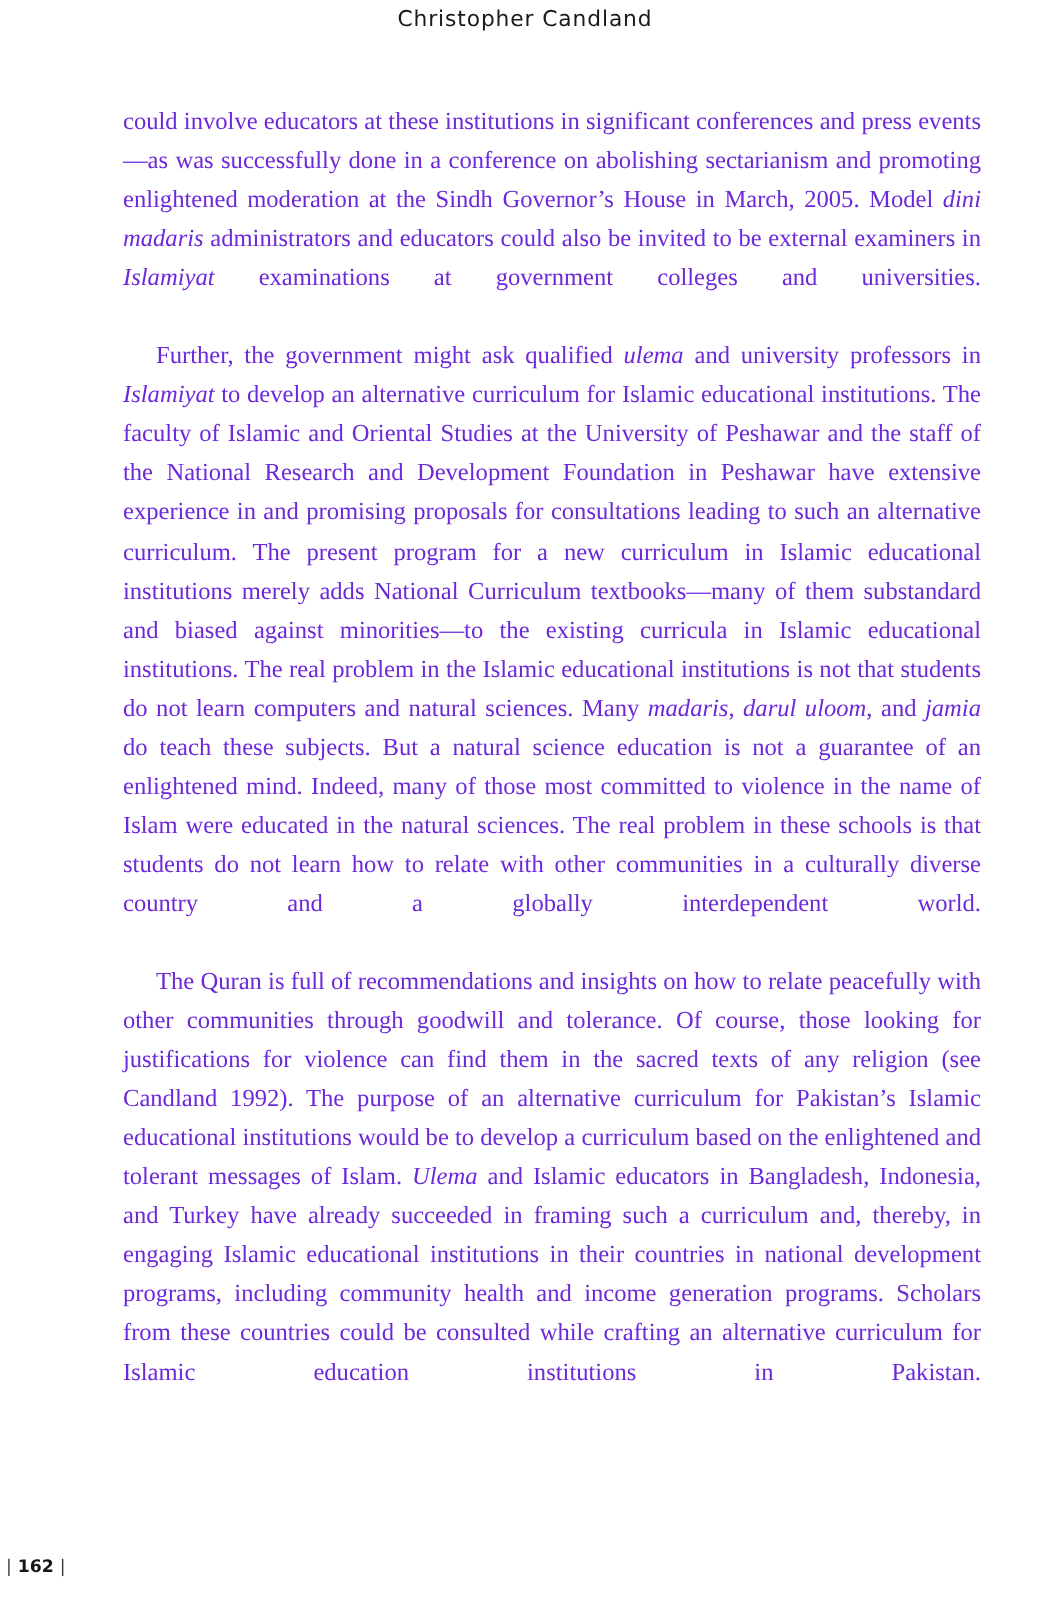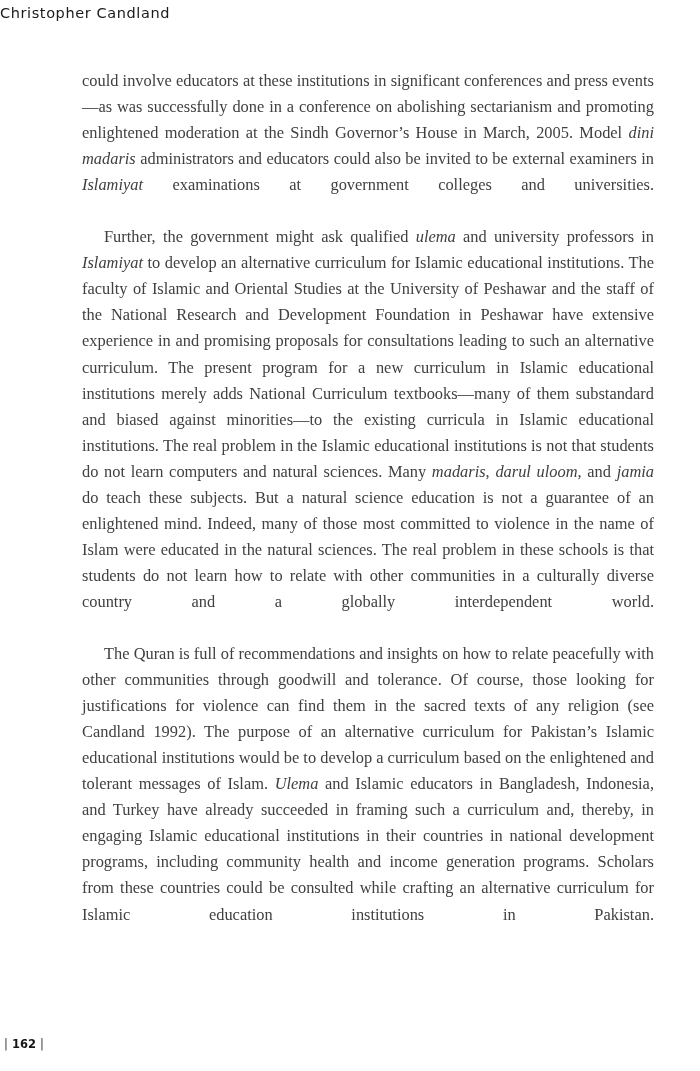--- a/index.html
+++ b/index.html
@@ -17,37 +17,38 @@
     overflow: hidden;
     box-sizing: border-box;
   }
 
   
   .running-header {
     position: absolute;
     top: 5px;
     left: 0;
     width: 700px;
+    text-align: center;
     font-family: "DejaVu Sans", sans-serif;
     font-size: 14.5px;
     letter-spacing: 0.6px;
     color: #1a1a1a;
     white-space: nowrap;
   }
 
   
   .text-column {
     position: absolute;
     top: 68px;
     left: 82px;
     width: 572px;
     font-family: "Liberation Serif", "DejaVu Serif", serif;
     font-size: 16.4px;
     line-height: 26.05px;
-    color: #404040;
+    color: #6d28d9;
     text-align: justify;
     text-justify: inter-word;
     -webkit-hyphens: none;
     hyphens: none;
   }
 
   .para {
     margin: 0;
     text-indent: 22px;
     text-align: justify;

